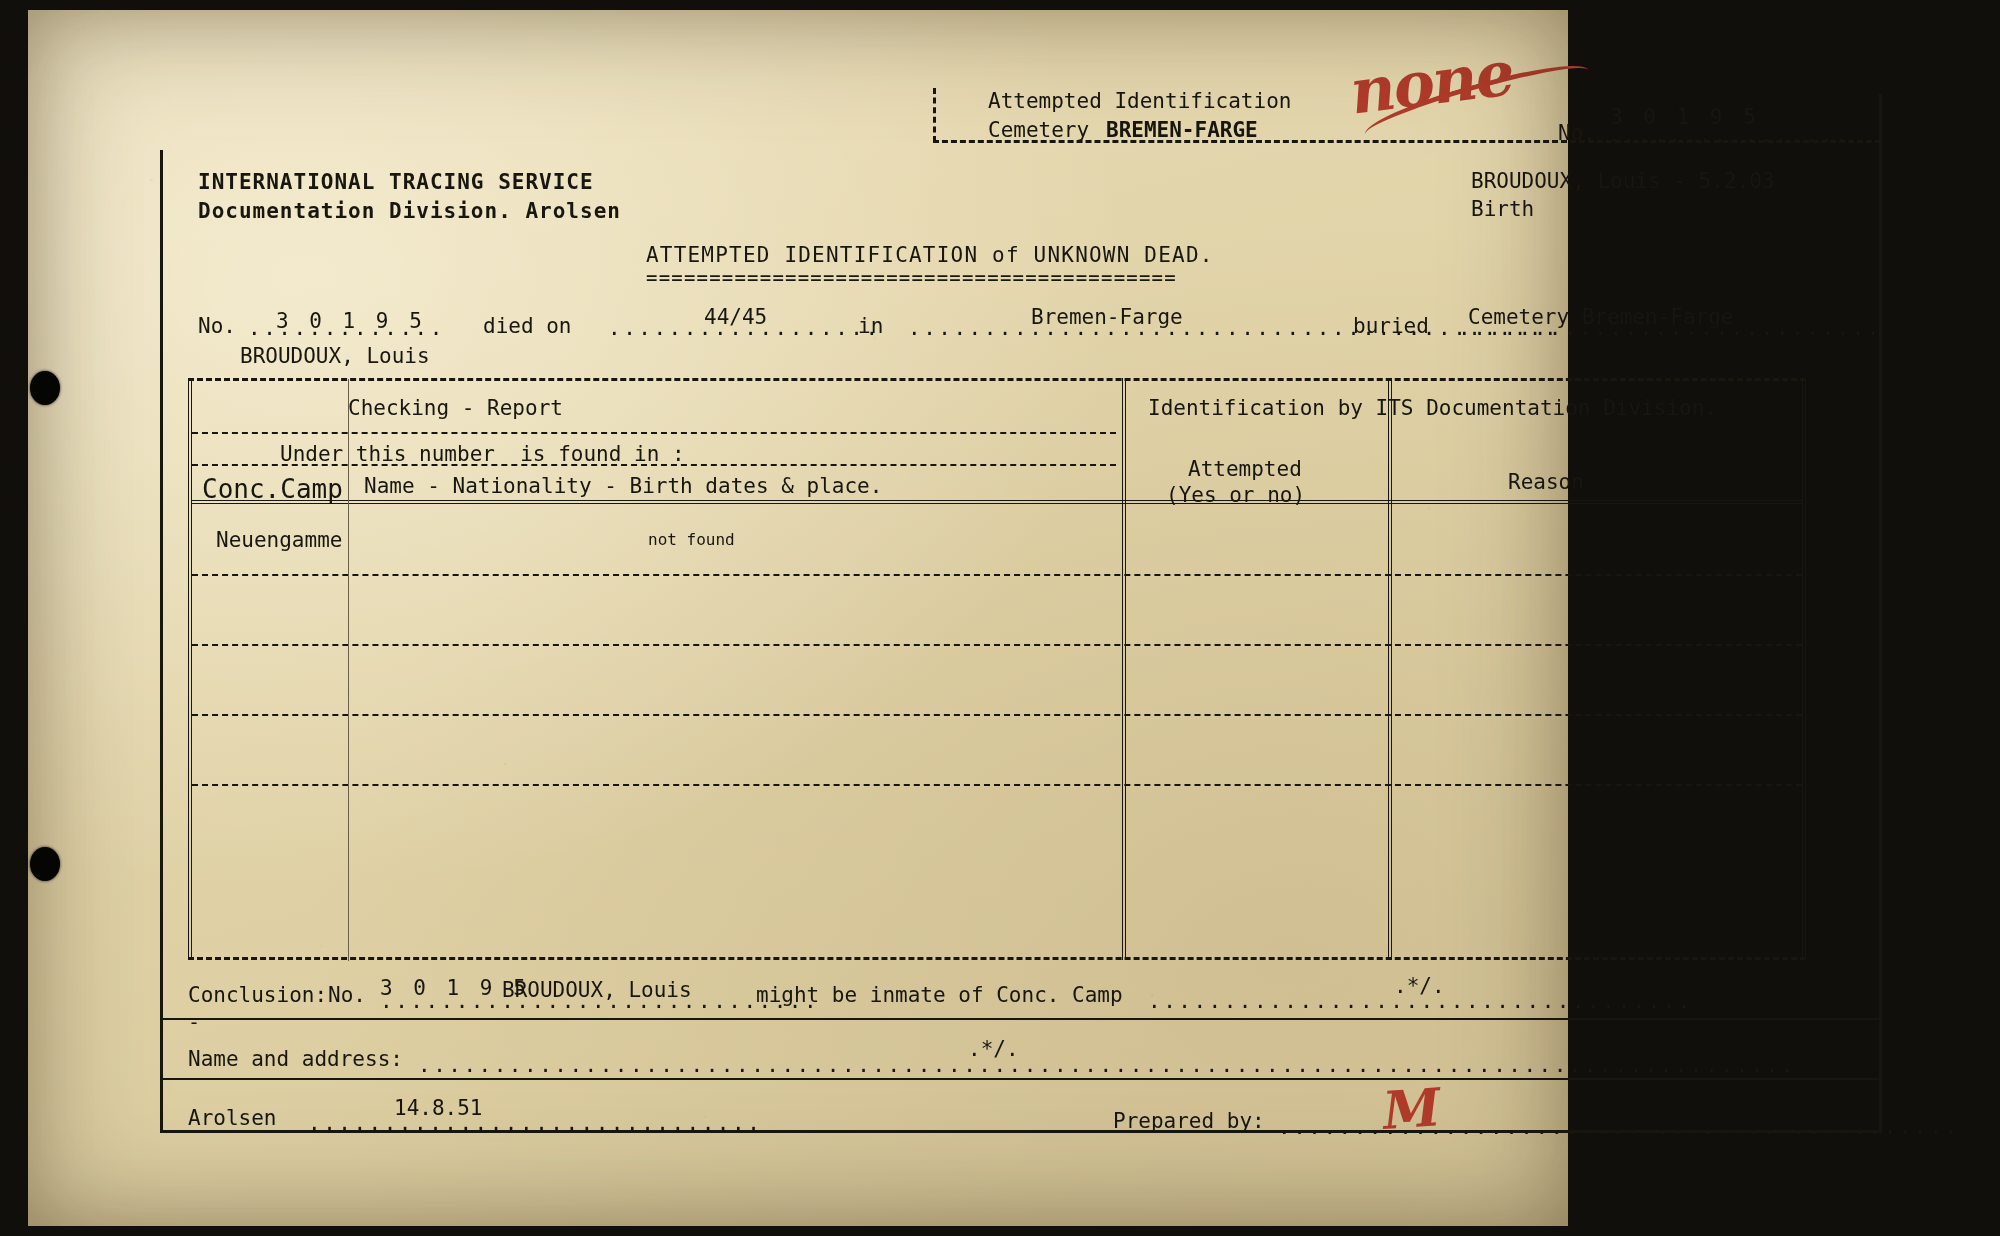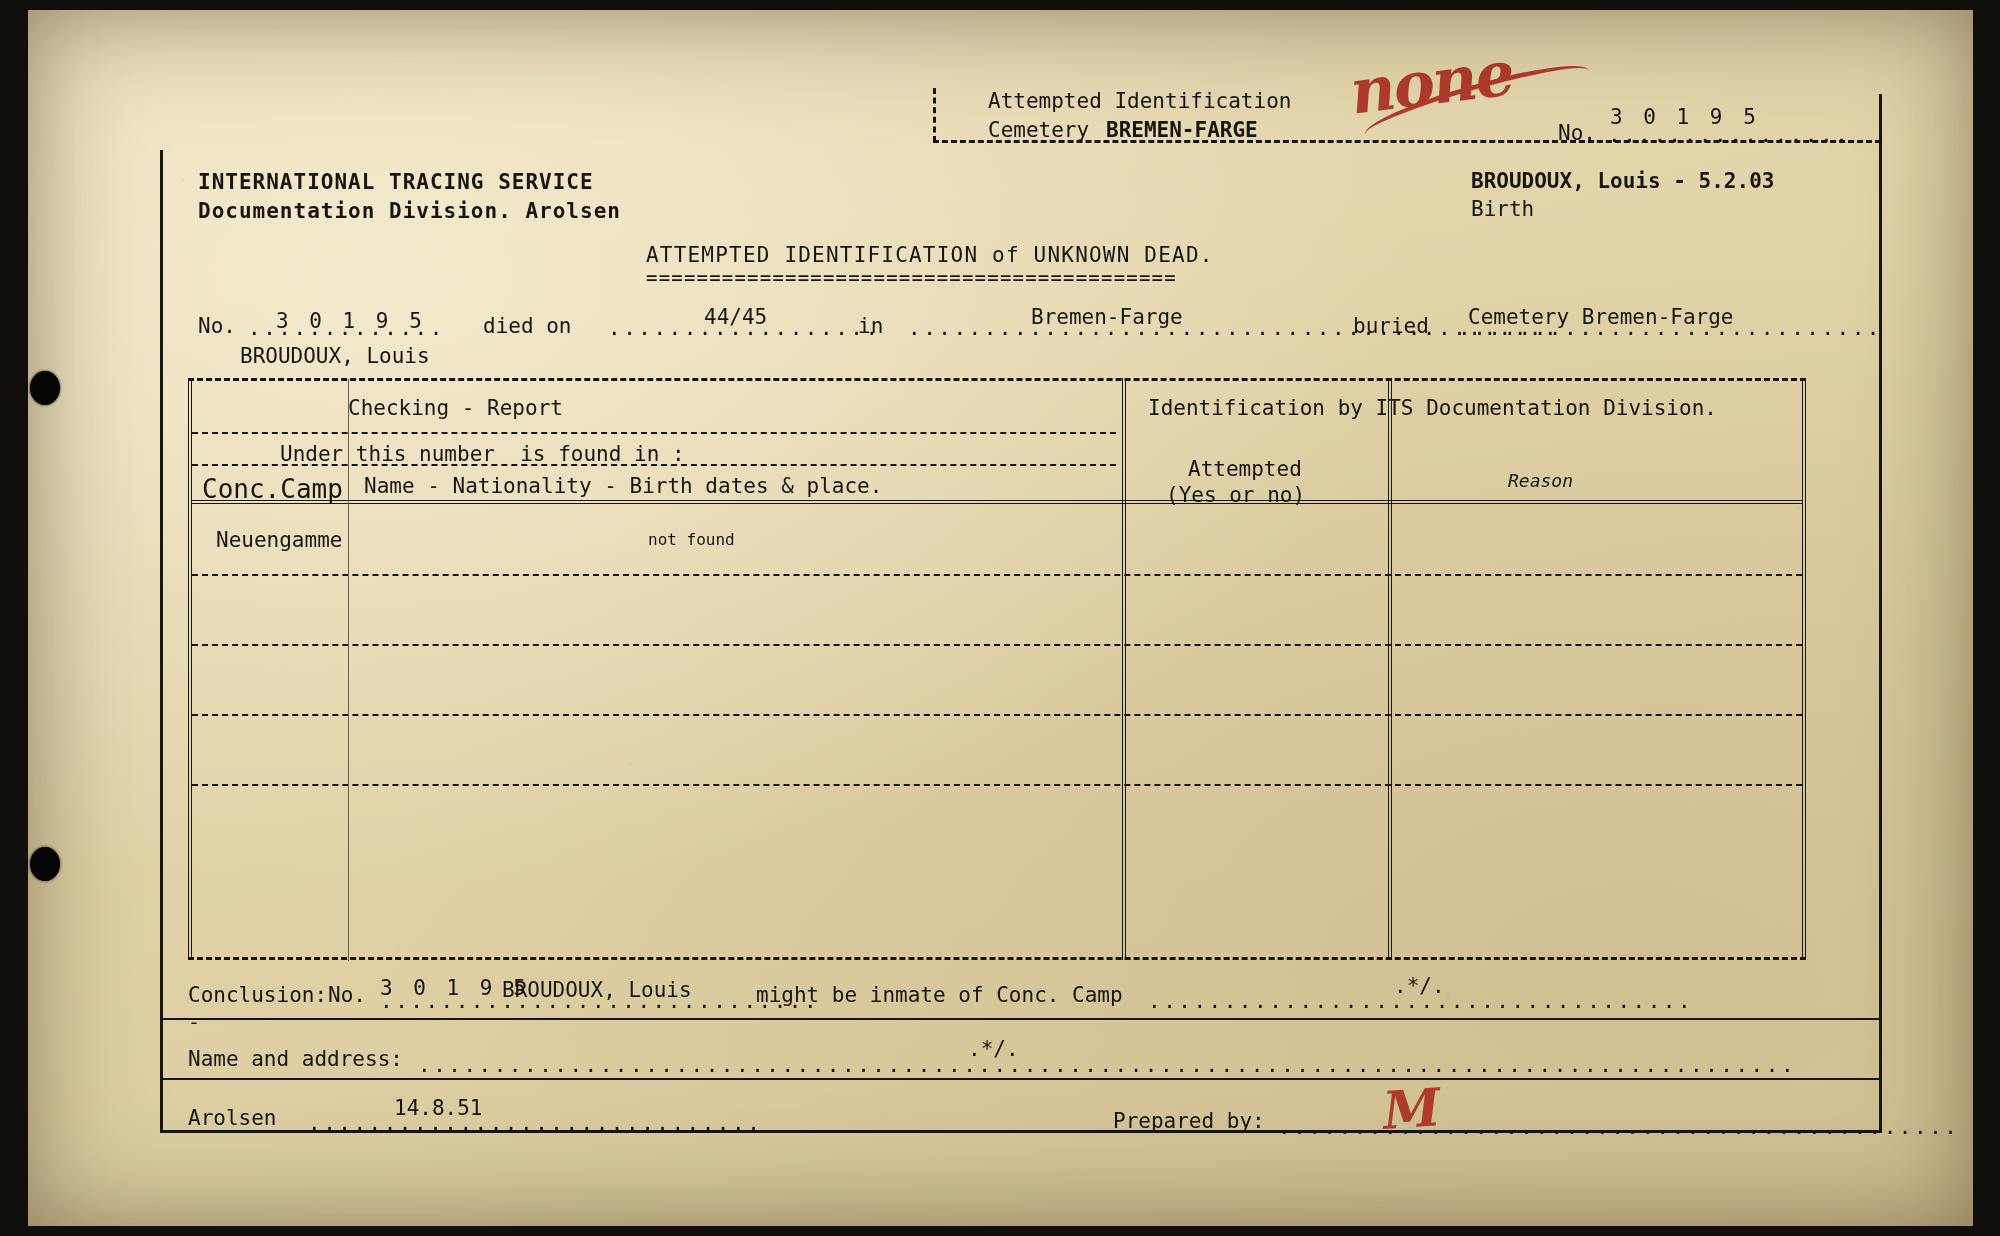--- a/index.html
+++ b/index.html
@@ -19,21 +19,21 @@
     position: relative;
     width: 2000px;
     height: 1236px;
     background: #100f0c;
   }
 
   #card {
     position: absolute;
     left: 28px;
     top: 10px;
-    width: 1945px;
+    width: 1540px;
     height: 1216px;
     background: #e2d3a9;
     background-image:
       radial-gradient(ellipse at 18% 22%, rgba(255,250,232,0.55) 0%, rgba(255,250,232,0) 46%),
       radial-gradient(ellipse at 82% 78%, rgba(190,170,126,0.40) 0%, rgba(190,170,126,0) 55%),
       linear-gradient(165deg, #e8dab3 0%, #e2d4a9 40%, #d8c99c 100%);
     box-shadow: inset 0 0 60px rgba(150,128,86,0.35);
   }
 
   
@@ -278,21 +278,21 @@
 
     <div class="t lg red" style="left:1582px; top:94px; letter-spacing:4px;">3 0 1 9 5</div>
 
     <div class="t lg dots" style="left:1580px; top:112px;">................</div>
 
     <div class="hand" id="hand-none">none</div>
 
     <div class="t lg" style="left:170px; top:159px; font-weight:700; letter-spacing:1px;">INTERNATIONAL TRACING SERVICE</div>
     <div class="t lg" style="left:170px; top:188px; font-weight:700; letter-spacing:1px;">Documentation Division. Arolsen</div>
 
-    <div class="t lg red" style="left:1443px; top:158px;font-weight:bold;">BROUDOUX, Louis - 5.2.03</div>
+    <div class="t lg red" style="left:1443px; top:158px;">BROUDOUX, Louis - 5.2.03</div>
     <div class="t lg red" style="left:1443px; top:186px;">Birth</div>
 
     <div class="t lg" style="left:618px; top:232px; letter-spacing:1.2px;">ATTEMPTED IDENTIFICATION of UNKNOWN DEAD.</div>
     <div class="eqline" style="left:618px; top:256px; letter-spacing:1.2px;">==========================================</div>
 
     <div class="t lg" style="left:170px; top:303px;">No.</div>
     <div class="t lg dots" style="left:220px; top:305px;">.............</div>
     <div class="t lg red" style="left:248px; top:298px; letter-spacing:4px;">3 0 1 9 5</div>
     <div class="t lg red" style="left:212px; top:333px;">BROUDOUX, Louis</div>
 
@@ -337,21 +337,21 @@
 
       <div class="cellhdr" style="left:92px; top:64px; font-size:21px;">Under this number  is found in :</div>
 
       <div class="cellhdr" style="left:14px; top:96px; font-size:26px;">Conc.Camp</div>
 
       <div class="cellhdr" style="left:176px; top:96px; font-size:21px;">Name - Nationality - Birth dates &amp; place.</div>
 
       <div class="cellhdr" style="left:1000px; top:79px; font-size:21px;">Attempted</div>
       <div class="cellhdr" style="left:978px; top:105px; font-size:21px;">(Yes or no)</div>
 
-      <div class="cellhdr" style="left:1320px; top:92px; font-size:18px;font-style:italic;">Reason</div>
+      <div class="cellhdr" style="left:1320px; top:92px; font-size:21px;">Reason</div>
 
       <div class="cellhdr" style="left:28px; top:150px; font-size:21px;">Neuengamme</div>
       <div class="cellhdr" style="left:460px; top:152px; font-size:16px;">not found</div>
       <div class="cellhdr" style="left:1000px; top:152px; font-size:21px;"></div>
       <div class="cellhdr" style="left:1300px; top:152px; font-size:21px;"></div>
 
       <div class="cellhdr" style="left:28px; top:222px;"></div>
       <div class="cellhdr" style="left:460px; top:222px;"></div>
       <div class="cellhdr" style="left:28px; top:292px;"></div>
       <div class="cellhdr" style="left:460px; top:292px;"></div>

